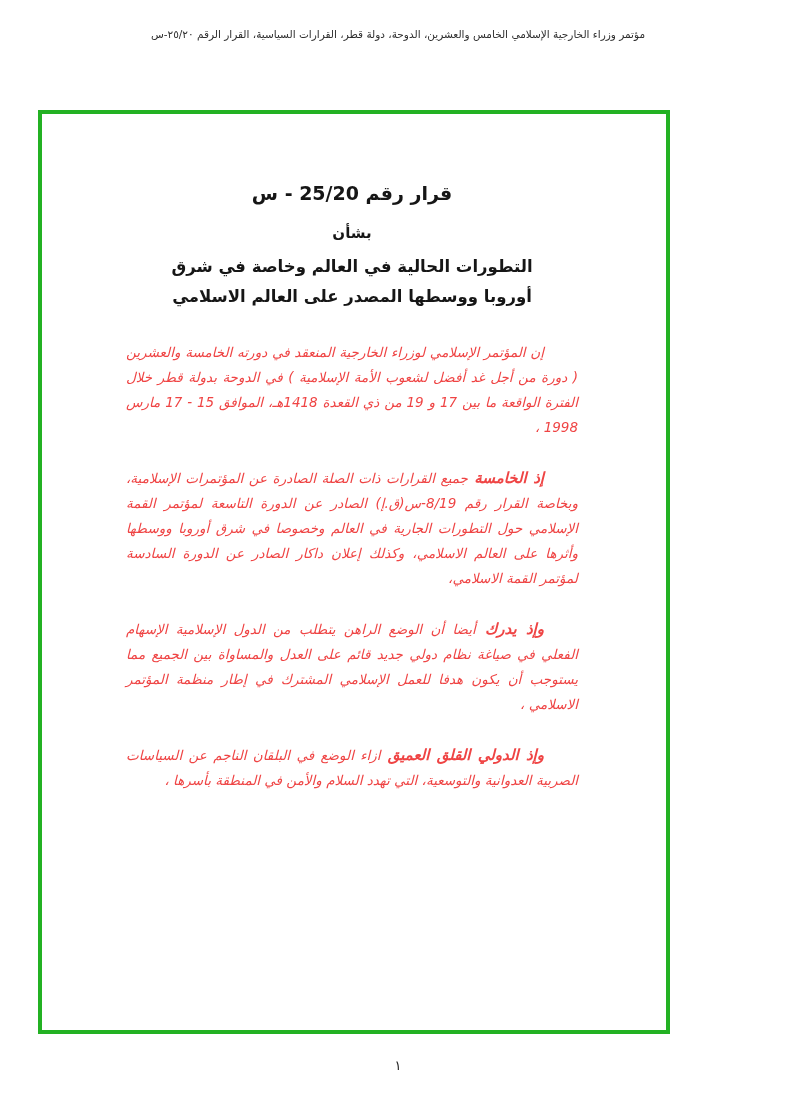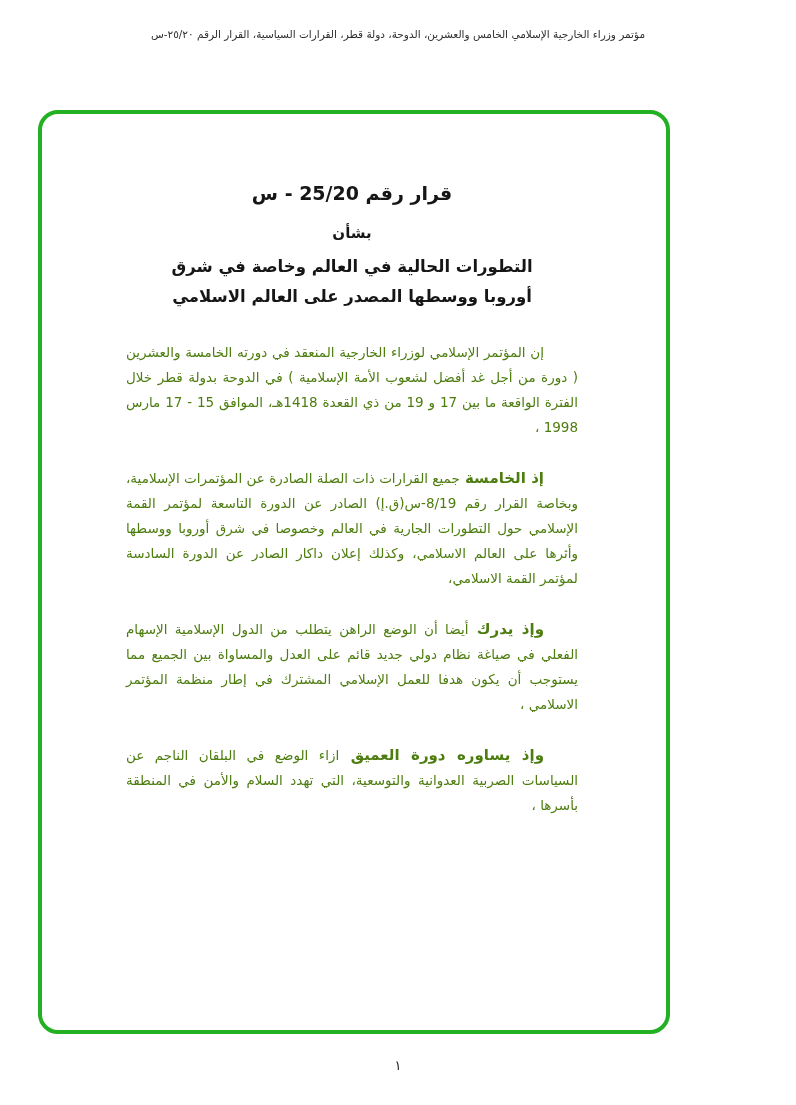--- a/index.html
+++ b/index.html
@@ -32,21 +32,21 @@
 
   
   .frame {
     position: absolute;
     left: 38px;
     top: 110px;
     width: 632px;
     height: 924px;
     box-sizing: border-box;
     border: 4px solid #23b123;
-    border-radius: 20px;
+    border-radius: 0;
     background: #ffffff;
   }
 
   .page-content {
     position: absolute;
     top: 0; left: 0; right: 0; bottom: 0;
     box-sizing: border-box;
     padding: 68px 88px 20px 84px;
     direction: rtl;
   }
@@ -58,23 +58,24 @@
   }
   .title-resnum  { font-size: 19px;   margin: 0 0 20px 0; }
   .title-subject { font-size: 15px;   margin: 0 0 15px 0; }
   .title-line    { font-size: 16.5px; margin: 0 0 11px 0; }
   .title-block   { margin-bottom: 34px; }
 
   .para {
     font-size: 13.5px;
     line-height: 25px;
     text-align: justify;
-    color: #4d7c0f;
+    color: #ef4444;
     margin: 4px 0 26px 0;
     text-indent: 34px; 
+    font-style: italic;
   }
   .para .lead {
     font-weight: bold;
     font-size: 15px;
   }
 
   .page-footer {
     position: absolute;
     top: 1058px;
     left: 0;
@@ -98,19 +99,19 @@
       <div class="title-resnum">قرار رقم 25/20 - س</div>
       <div class="title-subject">بشأن</div>
       <div class="title-line">التطورات الحالية في العالم وخاصة في شرق</div>
       <div class="title-line">أوروبا ووسطها المصدر على العالم الاسلامي</div>
     </div>
 
     <div>
         <p class="para"><span>إن المؤتمر الإسلامي لوزراء الخارجية المنعقد في دورته الخامسة والعشرين ( دورة من أجل غد أفضل لشعوب الأمة الإسلامية ) في الدوحة بدولة قطر خلال الفترة الواقعة ما بين 17 و 19 من ذي القعدة 1418هـ، الموافق 15 - 17 مارس 1998 ،</span></p>
         <p class="para"><span class="lead">إذ الخامسة </span><span>جميع القرارات ذات الصلة الصادرة عن المؤتمرات الإسلامية، وبخاصة القرار رقم 8/19-س(ق.إ) الصادر عن الدورة التاسعة لمؤتمر القمة الإسلامي حول التطورات الجارية في العالم وخصوصا في شرق أوروبا ووسطها وأثرها على العالم الاسلامي، وكذلك إعلان داكار الصادر عن الدورة السادسة لمؤتمر القمة الاسلامي،</span></p>
         <p class="para"><span class="lead">وإذ يدرك </span><span>أيضا أن الوضع الراهن يتطلب من الدول الإسلامية الإسهام الفعلي في صياغة نظام دولي جديد قائم على العدل والمساواة بين الجميع مما يستوجب أن يكون هدفا للعمل الإسلامي المشترك في إطار منظمة المؤتمر الاسلامي ،</span></p>
-        <p class="para"><span class="lead">وإذ يساوره دورة العميق </span><span>ازاء الوضع في البلقان الناجم عن السياسات الصربية العدوانية والتوسعية، التي تهدد السلام والأمن في المنطقة بأسرها ،</span></p>
+        <p class="para"><span class="lead">وإذ الدولي القلق العميق </span><span>ازاء الوضع في البلقان الناجم عن السياسات الصربية العدوانية والتوسعية، التي تهدد السلام والأمن في المنطقة بأسرها ،</span></p>
       </div>
 
   </div>
 </div>
 
 <div class="page-footer">١</div>
 
 </body></html>

